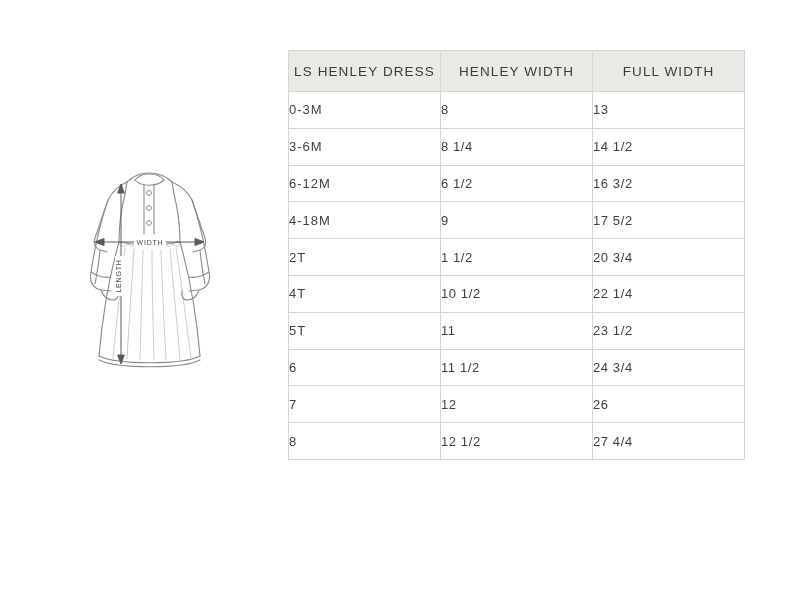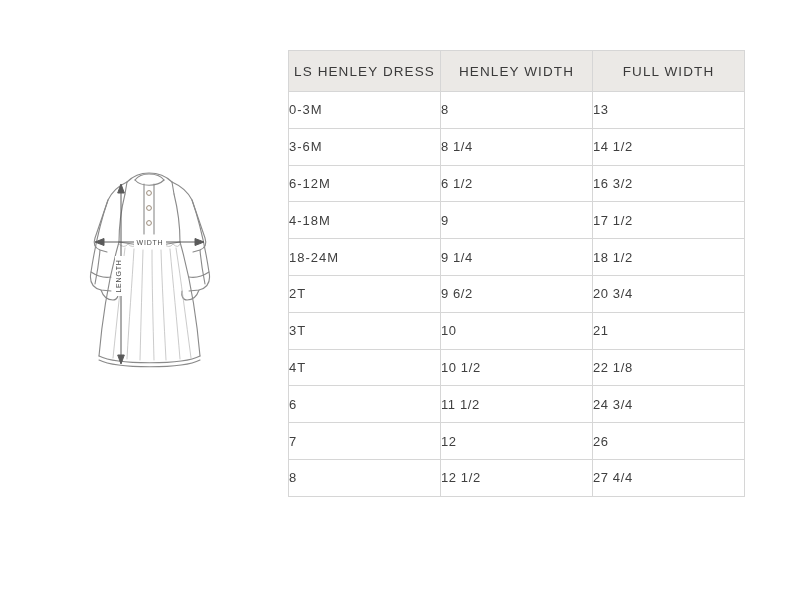--- a/index.html
+++ b/index.html
@@ -173,41 +173,36 @@
           <td>14 1/2</td>
         </tr>
         <tr>
           <td>6-12M</td>
           <td>6 1/2</td>
           <td>16 3/2</td>
         </tr>
         <tr>
           <td>4-18M</td>
           <td>9</td>
-          <td>17 1/2</td>
-        </tr>
-        <tr>
-          <td>18-24M</td>
-          <td>9 1/4</td>
-          <td>18 1/2</td>
+          <td>17 5/2</td>
         </tr>
         <tr>
           <td>2T</td>
-          <td>9 6/2</td>
+          <td>1 1/2</td>
           <td>20 3/4</td>
-        </tr>
-        <tr>
-          <td>3T</td>
-          <td>10</td>
-          <td>21</td>
         </tr>
         <tr>
           <td>4T</td>
           <td>10 1/2</td>
-          <td>22 1/8</td>
+          <td>22 1/4</td>
+        </tr>
+        <tr>
+          <td>5T</td>
+          <td>11</td>
+          <td>23 1/2</td>
         </tr>
         <tr>
           <td>6</td>
           <td>11 1/2</td>
           <td>24 3/4</td>
         </tr>
         <tr>
           <td>7</td>
           <td>12</td>
           <td>26</td>

